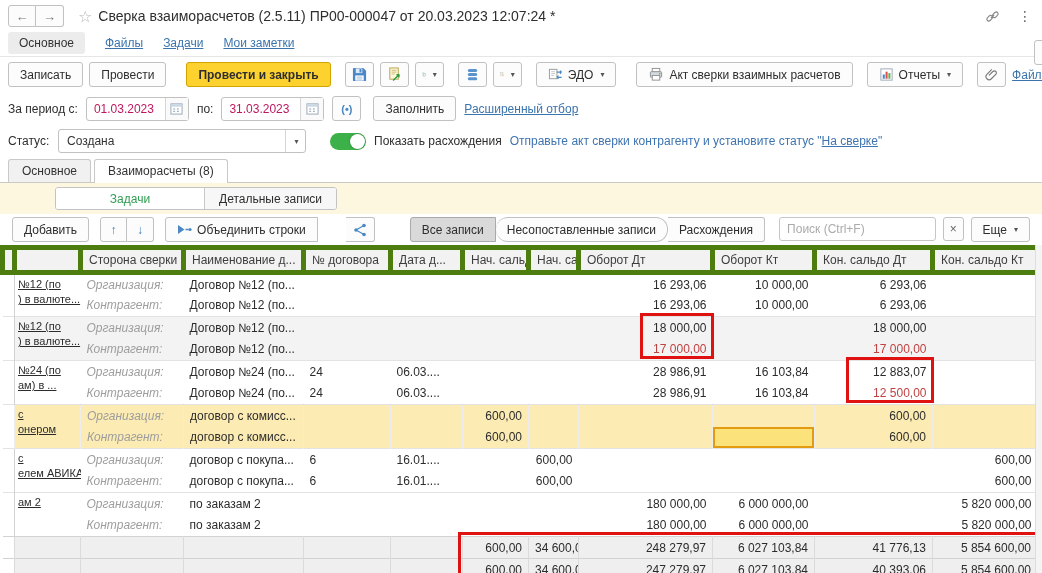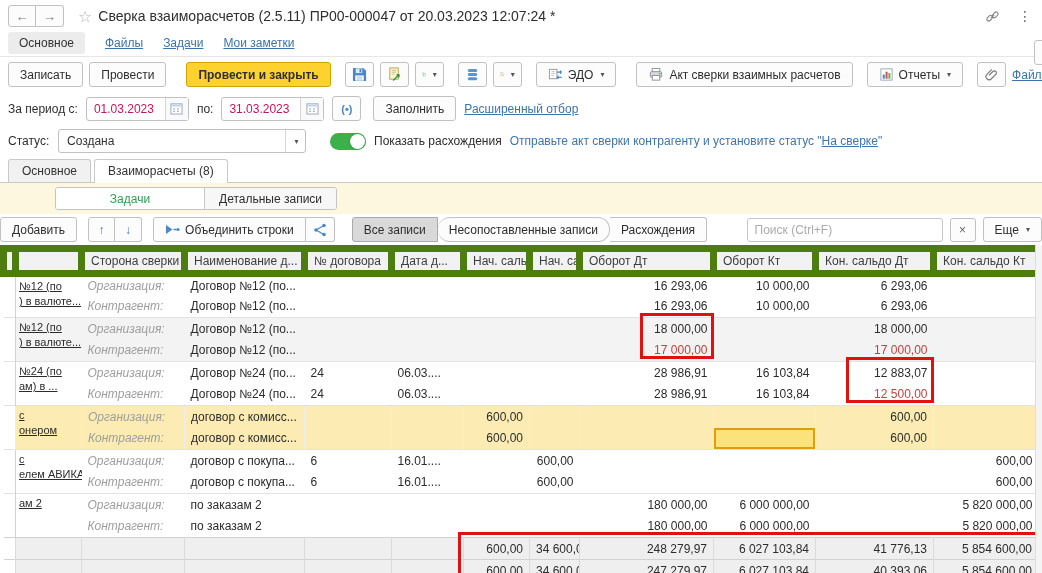--- a/index.html
+++ b/index.html
@@ -53,42 +53,42 @@
   .tabsrow { display:flex; align-items:flex-end; padding:2px 8px 0; border-bottom:1px solid #c9c9c9; height:25px; }
   .tab { padding:4px 13px; border:1px solid #c9c9c9; border-bottom:none; border-radius:3px 3px 0 0; background:#f1f1f1; margin-right:3px; cursor:pointer; }
   .tab.active { background:#fff; position:relative; margin-bottom:-1px; padding-bottom:5px; }
   
   .panel-yellow { background:#fdf7e0; padding:4px 8px 4px 55px; height:31px; }
   .vt-group { display:inline-flex; border:1px solid #c3c3c3; border-radius:3px; overflow:hidden; background:#fff; height:23px; }
   .vt { display:inline-flex; align-items:center; justify-content:center; padding:0 14px; cursor:pointer; background:#fff; }
   .vt.active { color:#2f9e52; width:148px; }
   .vt.inactive { border-left:1px solid #c9c9c9; background:#f7f7f7; color:#2e2e2e; }
   
-  .ttoolbar { display:flex; align-items:center; gap:7px; padding:3px 0; height:31px; }
+  .ttoolbar { display:flex; gap:7px; padding:3px 12px; height:31px; }
   .arrbtns { display:inline-flex; }
   .arrbtns .btn { width:27px; padding:0; justify-content:center; color:#3c78bd; font-weight:bold; }
   .arrbtns .btn:first-child { border-radius:3px 0 0 3px; }
   .arrbtns .btn:last-child { border-radius:0 3px 3px 0; border-left:none; }
-  .mergegrp { display:inline-flex; }
+  .mergegrp { display:inline-flex;gap:28px; }
   .mergegrp .btn:first-child { border-radius:3px 0 0 3px; }
   .mergegrp .btn:last-child { border-radius:0 3px 3px 0; border-left:none; }
-  .seg { display:inline-flex; margin-left:10px; }
+  .seg { display:inline-flex; margin-left:28px; }
   .seg .btn { border-radius:12px; border-left:none; }
   .seg .btn:first-child { border-radius:3px 0 0 3px; border-left:1px solid #c1c1c1; }
   .seg .btn:last-child { border-radius:0 3px 3px 0; }
   .seg .btn.on { background:#d9d9d9; border-color:#aaa; }
   .spacer { flex:1; }
   .search { display:inline-flex; align-items:center; height:24px; width:196px; border:1px solid #c6c6c6; border-radius:3px; padding:0 7px; }
   .search input { border:none; outline:none; width:100%; font:inherit; color:#2e2e2e; }
   .search input::placeholder { color:#ababab; }
   .clearbtn { width:26px; height:24px; padding:0; justify-content:center; color:#666; }
   
   .table-wrap { position:relative; }
   table { border-collapse:collapse; table-layout:fixed; width:1035px; }
-  th { height:25px; background:#f2f2f2; border:7px solid #4d7c0f; font-weight:normal; color:#3d3d3d;
+  th { height:25px; background:#f2f2f2; border:5px solid #4d7c0f; font-weight:normal; color:#3d3d3d;
        text-align:left; padding:0 6px; white-space:nowrap; overflow:hidden;margin-top:7px; }
   th.sliver, td.sliver { padding:0; }
   td { height:22px; padding:0 6px; white-space:nowrap; overflow:hidden; color:#2c2c2c; background:#fff; }
   td.sliver { border-right:1px solid #d2d2d2; background:#fff !important; }
   td.r { text-align:right; }
   td.side { color:#9d9d9d; font-style:italic; }
   td.name { vertical-align:top; font-size:11px; line-height:1.4; padding:2px 2px 0 3px;text-decoration:underline; }
   tr.group-first td { border-top:1px solid #e3e3e3; }
   tr.g-gray td { background:#f3f3f3; }
   tr.g-yellow td { background:#fcecb3; border-right:1px solid rgba(0,0,0,0.07); }

